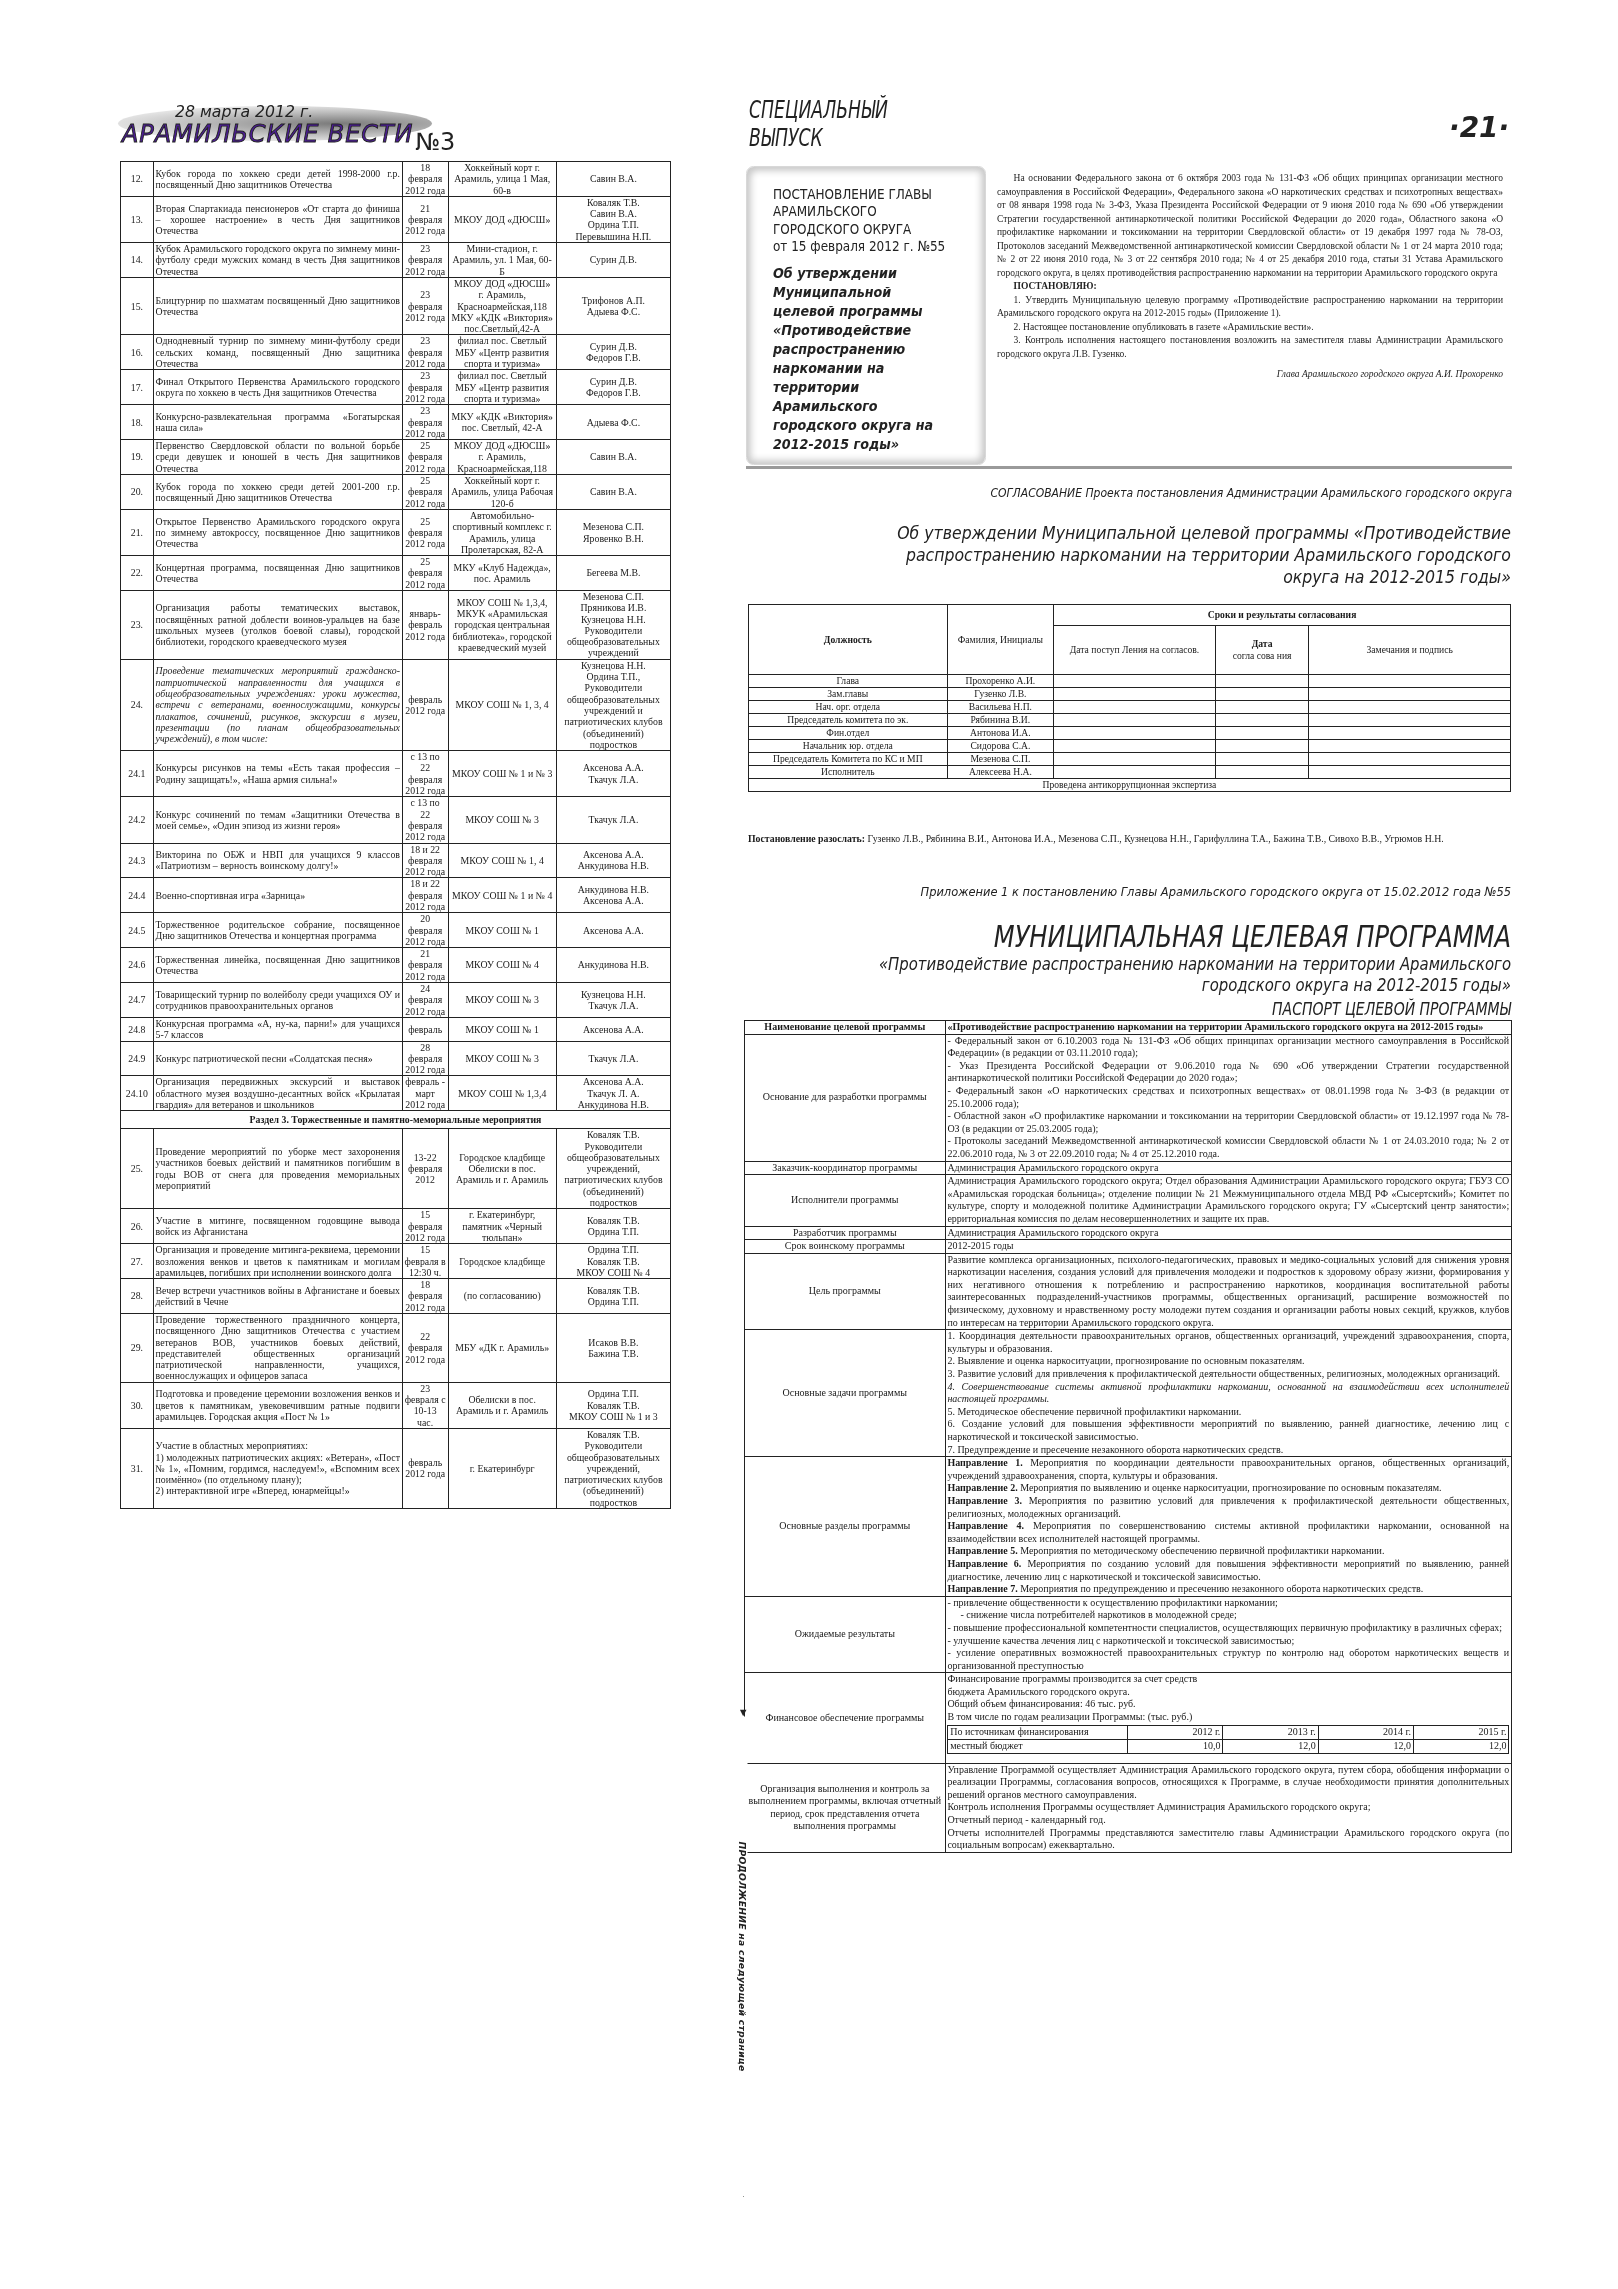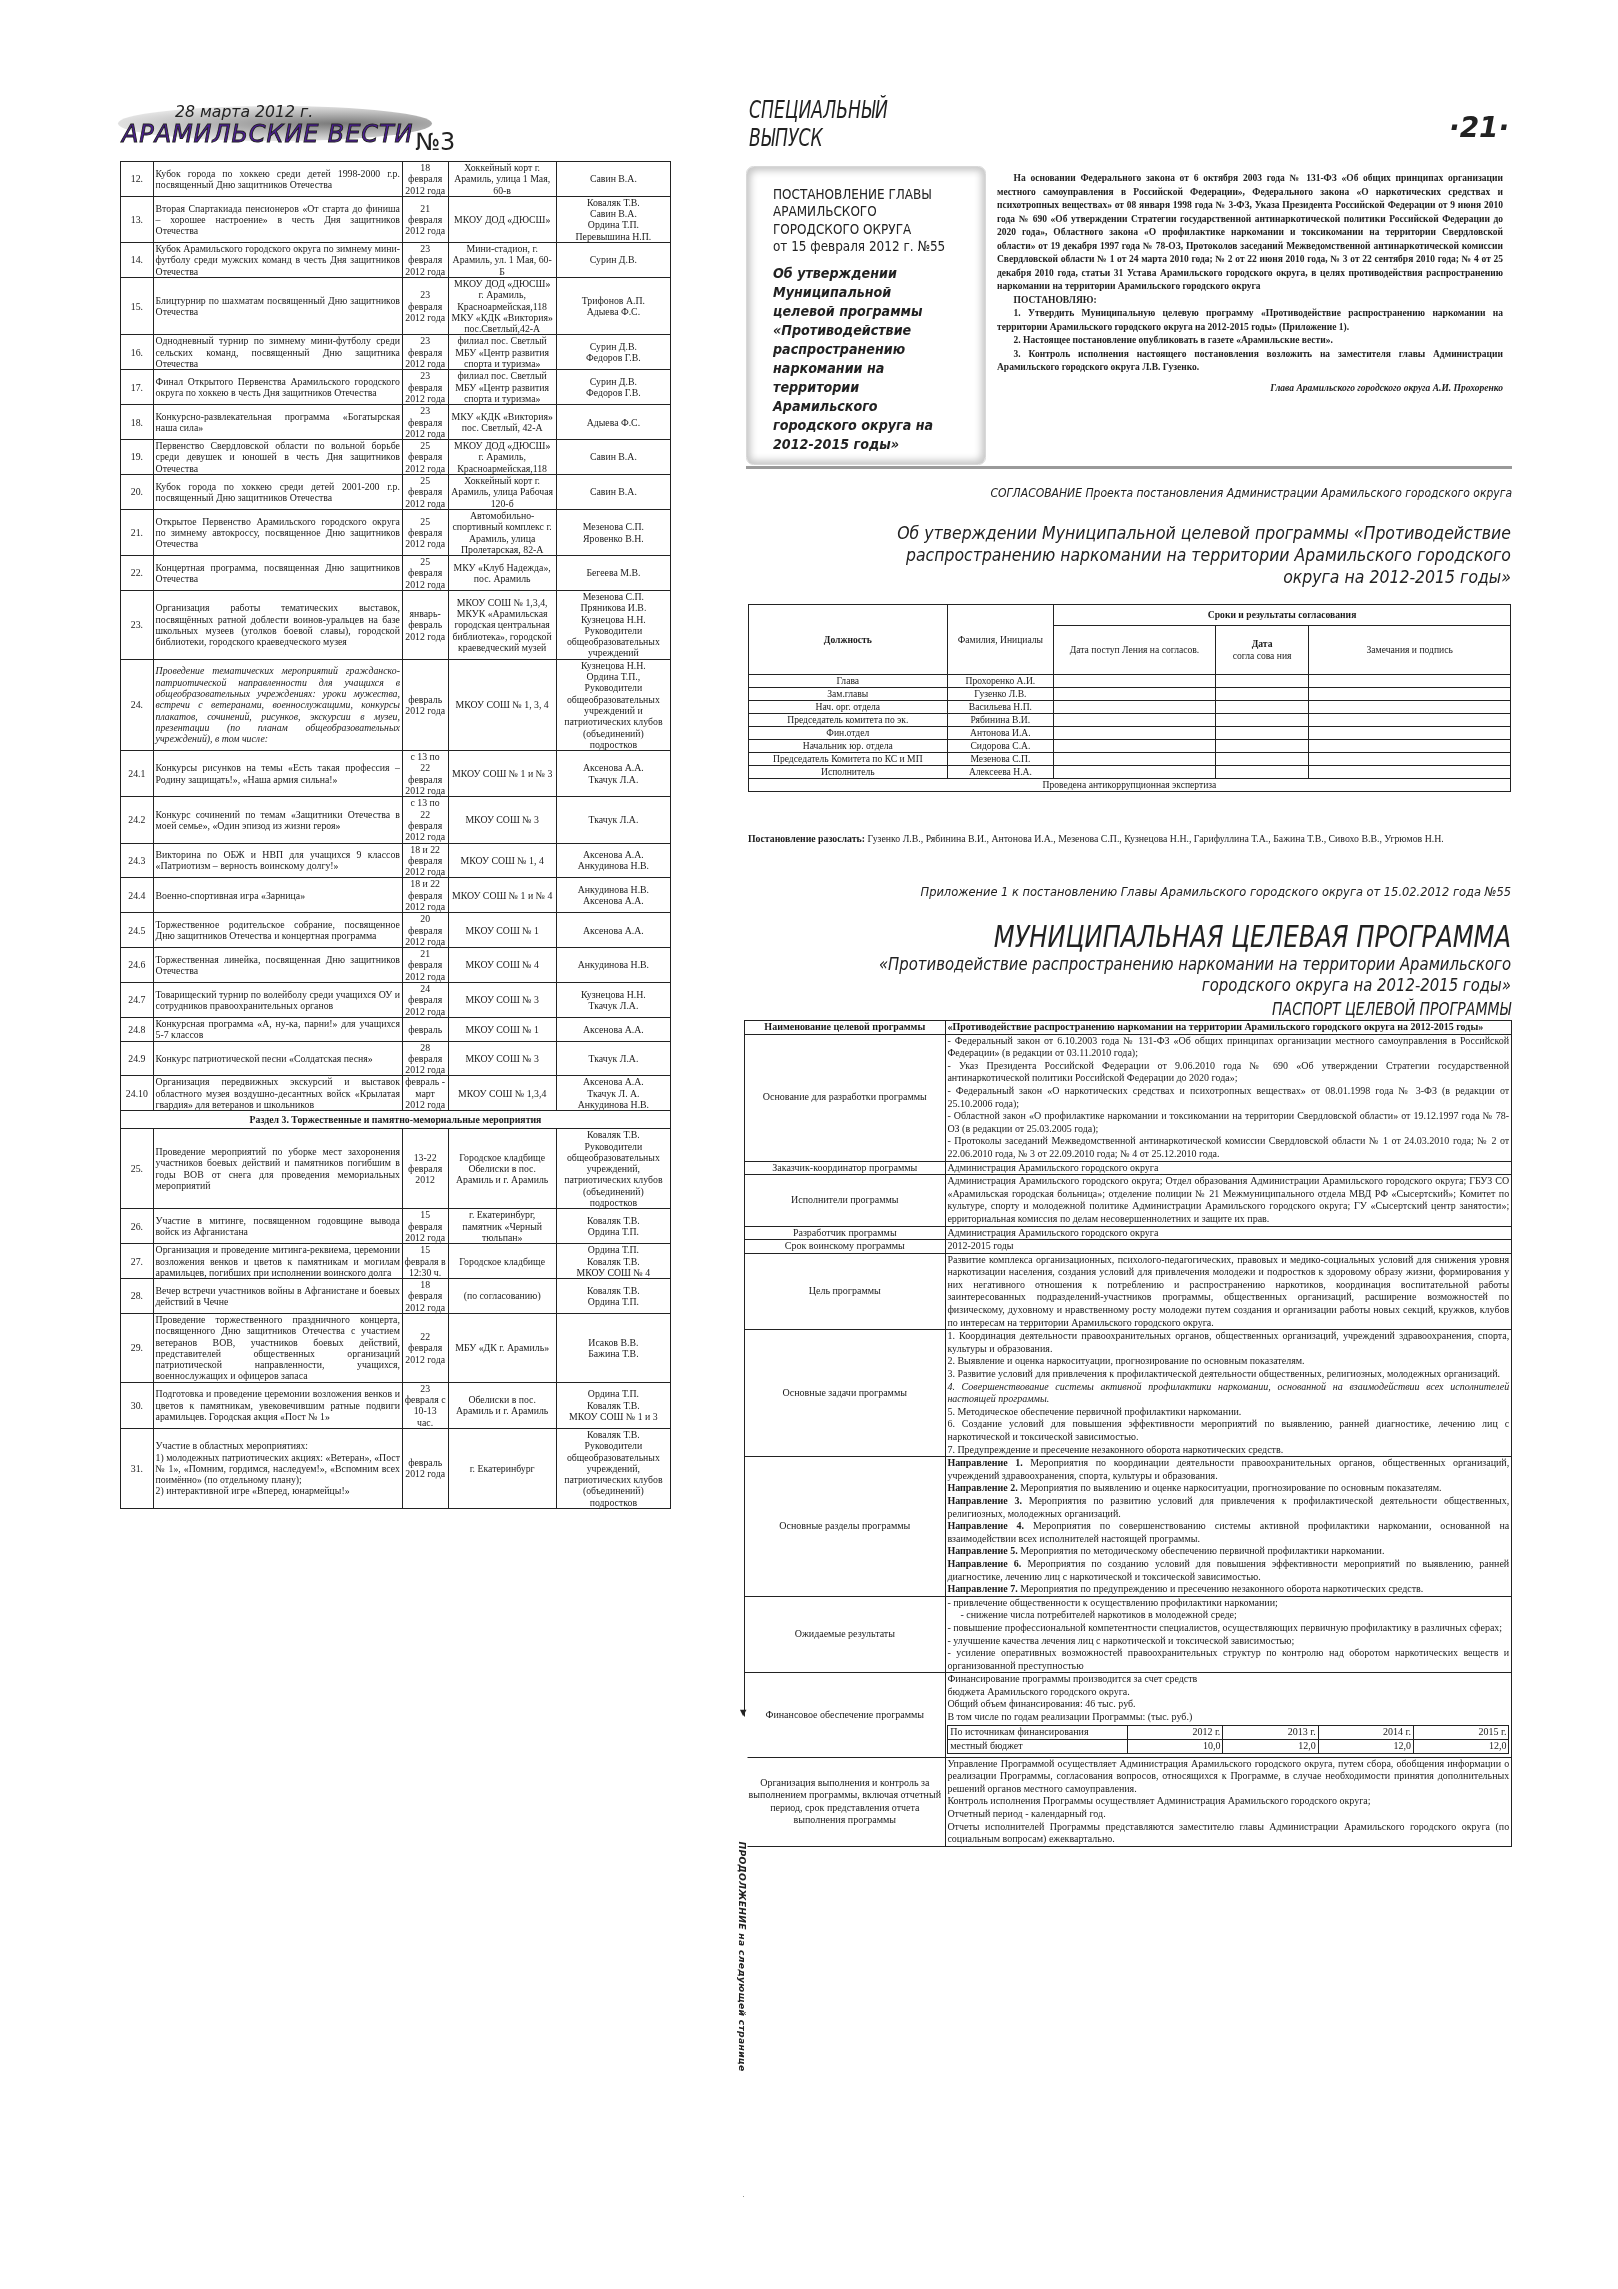--- a/index.html
+++ b/index.html
@@ -32,21 +32,21 @@
   
   .special { left:749px; top:96px; font-family:"DejaVu Sans", sans-serif; font-style:italic; font-size:24px; line-height:28px; color:#222; transform:scaleX(0.72); transform-origin:left top; }
   .pagenum { left:1449px; top:111px; font-family:"DejaVu Sans", sans-serif; font-style:italic; font-weight:bold; font-size:28px; color:#222; }
 
   .decree-box { left:746px; top:166px; width:238px; height:297px; background:#fff; border-radius:7.4px;
      box-shadow: -3.7px -3.7px 7.4px #c9c9c9 inset, 3.7px 3.7px 7.4px #c9c9c9 inset; border:0.9px solid #d8d8d8; }
   .decree-box .head { position:absolute; left:26px; top:18.5px; width:212px; font-family:"DejaVu Sans", sans-serif; font-size:14px; line-height:17.5px; color:#222; transform:scaleX(0.86); transform-origin:left top; }
   .decree-box .sub { position:absolute; left:26px; top:96px; width:212px; font-family:"DejaVu Sans", sans-serif; font-style:italic; font-weight:bold; font-size:14.8px; line-height:19px; color:#222; transform:scaleX(0.86); transform-origin:left top; }
 
   .decree-text { left:997px; top:172px; width:506px; font-size:9.5px; line-height:13.5px; text-align:justify; color:#222; }
-  .decree-text p { margin:0; text-indent:16.6px;font-weight:bold; }
+  .decree-text p { margin:0; text-indent:16.6px; }
   .decree-text .bold { font-weight:bold; }
   .decree-text .sign { text-align:right; font-style:italic; margin-top:7.4px; text-indent:0; }
   .rule { left:746px; top:466px; width:766px; height:2.8px; background:#9a9a9a; }
 
   .agree-head { left:794px; top:486px; width:718px; text-align:right; font-family:"DejaVu Sans", sans-serif; font-style:italic; font-size:12px; color:#222; transform:scaleX(0.9); transform-origin:right top; }
   .big-ital { font-family:"DejaVu Sans", sans-serif; font-style:italic; color:#222; text-align:right; }
   .agree-title { left:738px; top:522px; width:773px; font-size:18.5px; line-height:22px; transform:scaleX(0.85); transform-origin:right top; }
 
   .atable { position:absolute; left:748px; top:604px; width:763px; font-size:9.6px; line-height:12px; text-align:center; }
   .atable td, .atable th { border:1.1px solid #222; padding:0 1.8px; font-weight:normal; }
@@ -59,21 +59,21 @@
   .mcp-sub { left:738px; top:954px; width:773px; font-size:17.5px; line-height:21px; transform:scaleX(0.85); transform-origin:right top; }
   .passport { left:738px; top:999px; width:773px; font-size:17.5px; line-height:20px; transform:scaleX(0.8); transform-origin:right top; }
 
   .ptable { position:absolute; left:744px; top:1020px; width:768px; font-size:10px; line-height:12.6px; }
   .ptable td { border:1.1px solid #222; vertical-align:middle; padding:0 1.8px; }
   .ptable td.k { width:196px; text-align:center; }
   .ptable td.v { text-align:justify; }
   .ptable td.v.bold { font-weight:bold; }
   .ptable .line { display:block; }
   .ptable b { font-weight:bold; }
-  .fin { width:100%; border-collapse:collapse; margin-top:1.8px; margin-bottom:3px; }
+  .fin { width:100%; border-collapse:collapse; margin-top:1.8px; margin-bottom:9px; }
   .fin td { border:1.1px solid #222; text-align:right; padding:0 1.8px; }
   .fin td:first-child { text-align:left; width:32%; }
 
   .continue { left:736px; top:1706px; width:14.8px; height:498px; }
   .continue .arrow { position:absolute; left:1.8px; top:0; font-size:11px; color:#222; }
   .continue .vline { position:absolute; left:6.5px; top:11px; width:0.9px; height:480px; background:#222; }
   .continue .vtext { position:absolute; left:-234px; top:245px; width:480px; transform:rotate(90deg); font-family:"DejaVu Sans", sans-serif; font-style:italic; font-weight:bold; font-size:9.2px; letter-spacing:0.3px; color:#222; background:#fff; text-align:center; }
 </style>
 </head>
 <body>

